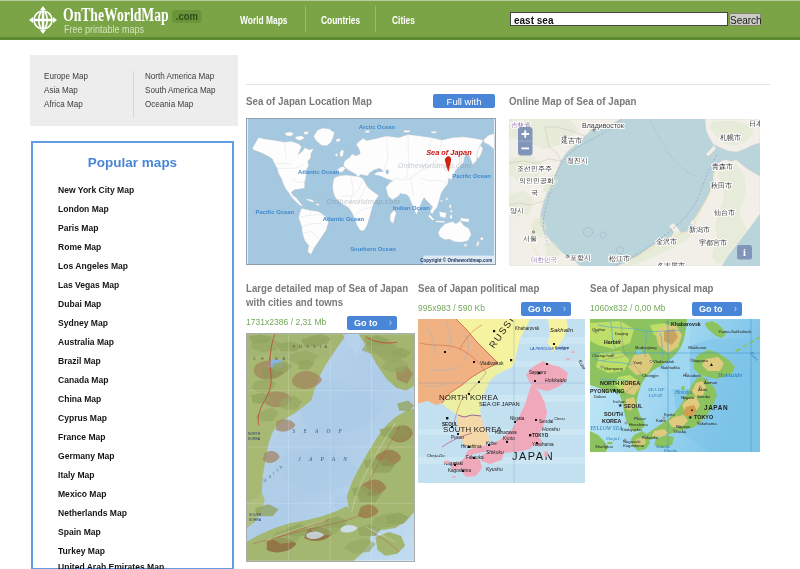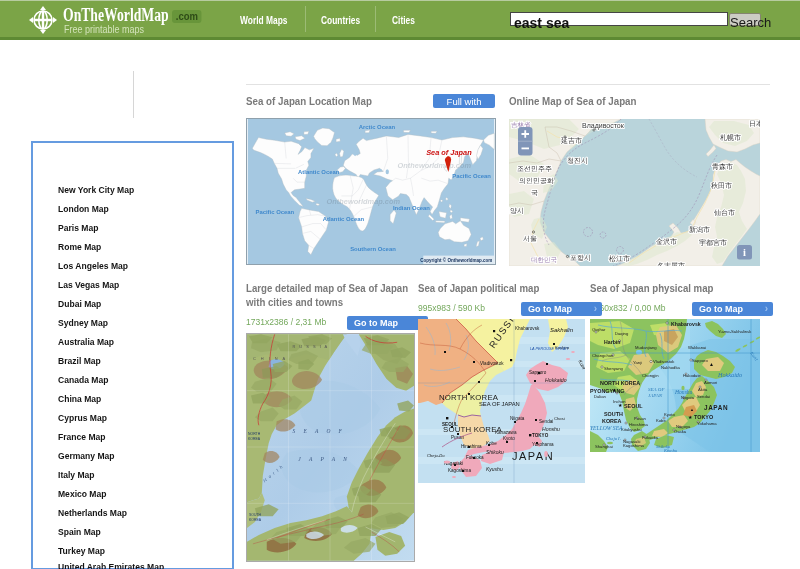--- a/index.html
+++ b/index.html
@@ -8,37 +8,37 @@
 .abs { position:absolute; }
 
 
 #header { position:absolute; left:0; top:0; width:800px; height:37px; background:#7ba447; border-top:1px solid #b7cba0; }
 #hdrline { position:absolute; left:0; top:37px; width:800px; height:3px; background:#5e8a33; }
 #logoname { position:absolute; left:63px; top:5px; color:#fff; font-family:"Liberation Serif", serif; font-weight:bold; font-size:18px; transform:scaleX(0.76); transform-origin:left top; white-space:nowrap; }
 #logosub { position:absolute; left:64px; top:24px; color:#d3e3ba; font-size:10px; transform:scaleX(0.9); transform-origin:left top; white-space:nowrap; }
 #comtag { position:absolute; left:172px; top:10px; background:#68953a; color:#2e4c17; font-size:10px; font-weight:bold; padding:1px 4px; border-radius:3px; transform:scaleX(0.95); transform-origin:left top; }
 .nav { position:absolute; top:14px; color:#fff; font-size:10.5px; font-weight:bold; transform:scaleX(0.8); transform-origin:left top; white-space:nowrap; }
 .navsep { position:absolute; top:6px; width:1px; height:26px; background:rgba(255,255,255,0.25); }
-#srch { position:absolute; left:510px; top:12px; width:218px; height:13.5px; background:#fff; border:1px solid #454545; font-size:14px; font-weight:bold; color:#111; padding:1.5px 0 0 3px; }
-#srchbtn { position:absolute; left:729px; top:12.5px; width:32px; height:13px; background:#ccccc4; border:1px solid #84846f; font-size:13px; color:#1a1a1a; text-align:center; padding-top:1.5px; border-radius:2px; }
+#srch { position:absolute; left:510px; top:12px; width:218px; height:13.5px; background:#fff; border:1px solid #454545; font-size:10px; font-weight:bold; color:#111; padding:1.5px 0 0 3px; }
+#srchbtn { position:absolute; left:729px; top:12.5px; width:32px; height:13px; background:#ccccc4; border:1px solid #84846f; font-size:10px; color:#1a1a1a; text-align:center; padding-top:1.5px; border-radius:2px; }
 
 
 #sbox1 { position:absolute; left:30px; top:55px; width:208px; height:71px; background:#ededed; }
 .slnk { position:absolute; font-size:8.8px; color:#3c3c3c; white-space:nowrap; transform:scaleX(0.92); transform-origin:left top; }
 #sdiv { position:absolute; left:133px; top:71px; width:1px; height:47px; background:#d6d6d6; }
 #sbox2 { position:absolute; left:31px; top:141px; width:203px; height:429px; background:#fff; border:2px solid #659be0; }
 #ptitle { position:absolute; left:31px; top:155px; width:203px; text-align:center; color:#4a86d8; font-size:13.5px; font-weight:bold; }
 .pitem { position:absolute; left:58px; font-size:9.3px; font-weight:bold; color:#141414; white-space:nowrap; transform:scaleX(0.92); transform-origin:left top; }
 
 
 #h1 { position:absolute; left:245px; top:61px; font-size:16px; font-weight:bold; color:#191919; letter-spacing:0.1px; }
 #hrule { position:absolute; left:246px; top:84px; width:524px; height:1px; background:#e2e2e2; }
 .sub { position:absolute; color:#7a7a7a; font-size:10.5px; font-weight:bold; transform:scaleX(0.93); transform-origin:left top; white-space:nowrap; }
 #fullsize { position:absolute; left:433px; top:94px; width:62px; height:13.5px; background:#4a86d8; color:#fff; font-size:9.5px; text-align:center; padding-top:1.5px; border-radius:2px; }
-.gomap { position:absolute; width:81px; height:13.5px; background:#4a86d8; color:#fff; font-size:9px; font-weight:bold; text-align:left; padding:1.5px 0 0 7px; border-radius:2px; }
+.gomap { position:absolute; width:50px; height:13.5px; background:#4a86d8; color:#fff; font-size:9px; font-weight:bold; text-align:left; padding:1.5px 0 0 7px; border-radius:2px; }
 .gomap .chev { position:absolute; right:5px; top:1px; color:#9cc0ee; font-weight:bold; font-size:10px; }
 .meta { position:absolute; color:#74a85c; font-size:9.5px; transform:scaleX(0.9); transform-origin:left top; white-space:nowrap; }
 .thumbhead { position:absolute; color:#7a7a7a; font-size:10.5px; font-weight:bold; line-height:14px; white-space:nowrap; transform:scaleX(0.92); transform-origin:left top; }
 
 
 
 
 
 
 
@@ -65,22 +65,31 @@
   <div id="logosub">Free printable maps</div>
   <div id="comtag">.com</div>
   <div class="nav" style="left:240px">World Maps</div>
   <div class="nav" style="left:321px">Countries</div>
   <div class="nav" style="left:392px">Cities</div>
   <div class="navsep" style="left:305px"></div>
   <div class="navsep" style="left:375px"></div>
   <div id="srch">east sea</div>
   <div id="srchbtn">Search</div>
 
+  <div id="sbox1">
+    <div class="slnk" style="left:14px;top:16px">Europe Map</div>
+    <div class="slnk" style="left:14px;top:30px">Asia Map</div>
+    <div class="slnk" style="left:14px;top:44px">Africa Map</div>
+    <div class="slnk" style="left:115px;top:16px">North America Map</div>
+    <div class="slnk" style="left:115px;top:30px">South America Map</div>
+    <div class="slnk" style="left:115px;top:44px">Oceania Map</div>
+  </div>
   <div id="sdiv"></div>
   <div id="sbox2"></div>
+  <div id="ptitle">Popular maps</div>
   <div class="pitem" style="top:185px">New York City Map</div>
   <div class="pitem" style="top:204px">London Map</div>
   <div class="pitem" style="top:223px">Paris Map</div>
   <div class="pitem" style="top:242px">Rome Map</div>
   <div class="pitem" style="top:261px">Los Angeles Map</div>
   <div class="pitem" style="top:280px">Las Vegas Map</div>
   <div class="pitem" style="top:299px">Dubai Map</div>
   <div class="pitem" style="top:318px">Sydney Map</div>
   <div class="pitem" style="top:337px">Australia Map</div>
   <div class="pitem" style="top:356px">Brazil Map</div>

